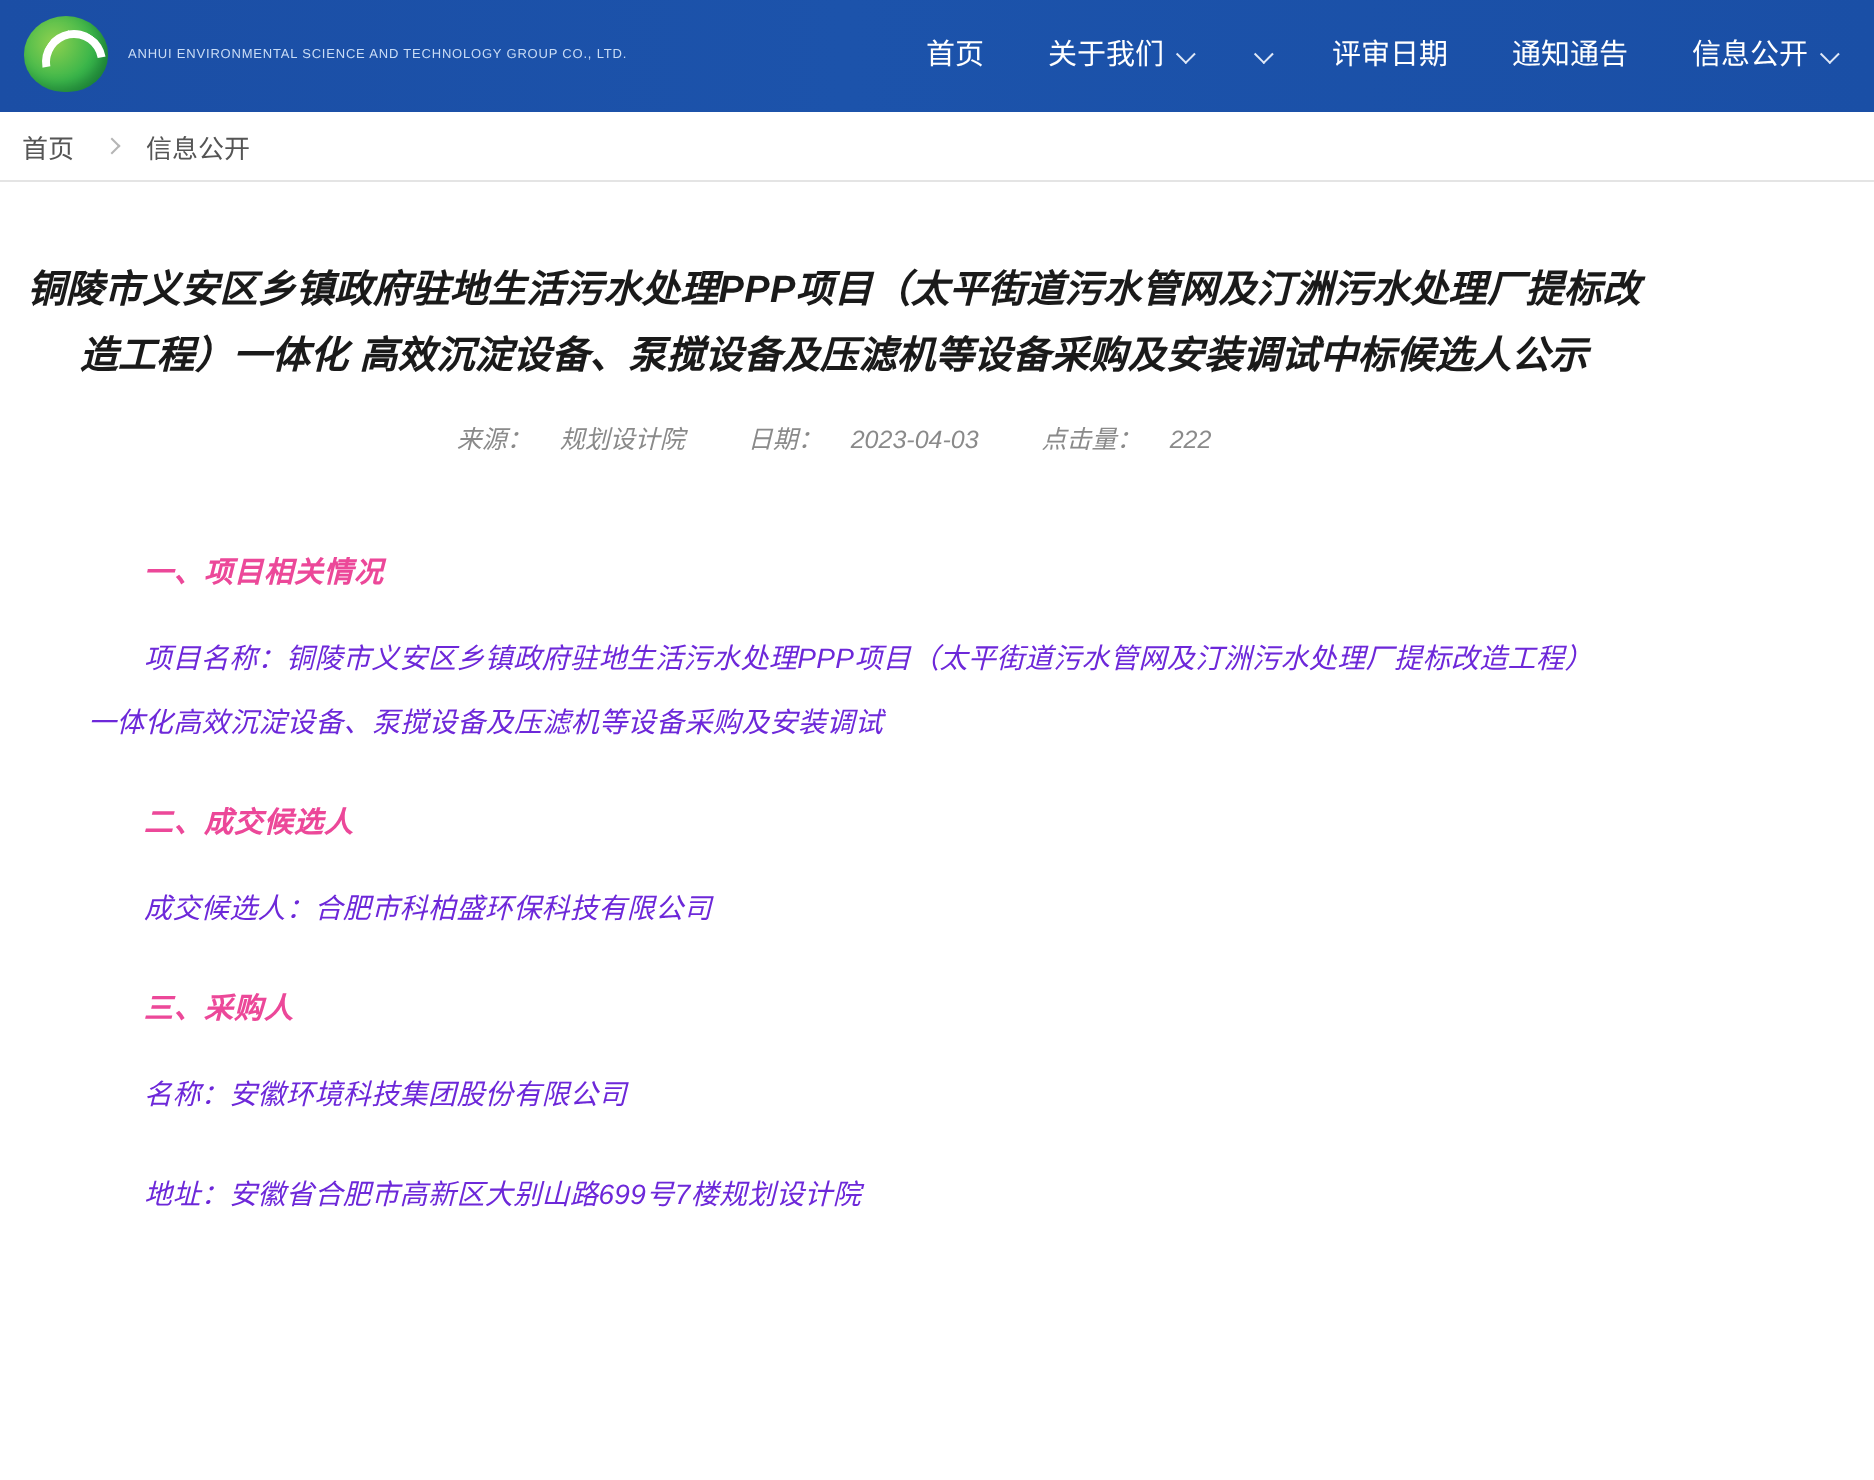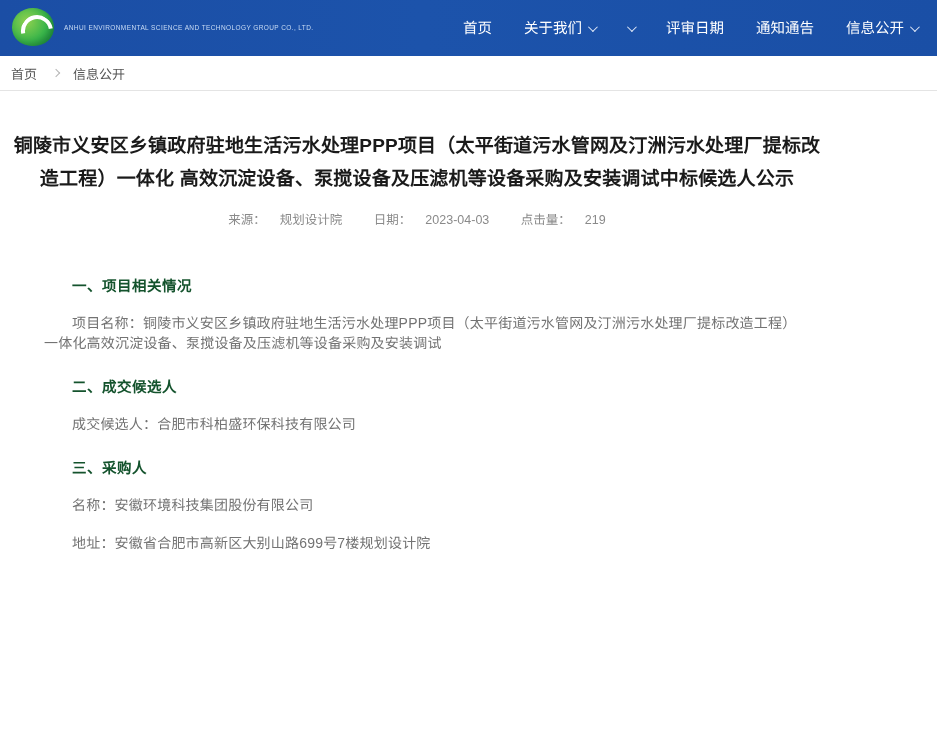--- a/index.html
+++ b/index.html
@@ -117,20 +117,21 @@
     border-top: 1.3px solid #b5b5b5;
     transform: rotate(45deg);
     margin: 0 11px;
   }
   .crumb-current { color: #555; padding: 0 3px; }
 
   
   .article {
     width: 834px;
     padding: 28px 0 0 0;
+    font-style: italic;
   }
   .title {
     text-align: center;
     color: #1a1a1a;
     font-size: 19px;
     font-weight: bold;
     line-height: 33px;
     padding: 10px 10px 0 10px;
     letter-spacing: .2px;
   }
@@ -144,29 +145,29 @@
   .meta span { margin: 12px 7px; }
 
   .body {
     padding: 16px 44px 0 44px;
     color: #222222;
     font-size: 14px;
   }
   .sec-head {
     font-weight: bold;
     font-size: 14.5px;
-    color: #14532d;
+    color: #ec4899;
     margin: 22px 0 18px 28px;
     letter-spacing: .5px;
   }
   .para {
     margin: 0 0 18px 0;
-    line-height: 20px;
+    line-height: 32px;
     text-indent: 28px;
-    color: #737373;
+    color: #6d28d9;
     font-size: 14px;
     letter-spacing: .2px;
   }
 </style>
 </head>
 <body>
 
 <div class="header">
   <div class="logo-area">
     <div class="logo-mark">
@@ -209,21 +210,21 @@
 
 <div class="article">
   <div class="title">
     <span>铜陵市义安区乡镇政府驻地生活污水处理PPP项目（太平街道污水管网及汀洲污水处理厂提标改造工程）一体化</span>
     <span>高效沉淀设备、泵搅设备及压滤机等设备采购及安装调试中标候选人公示</span>
   </div>
 
   <div class="meta">
     <span><span>来源：</span><span>规划设计院</span></span>
     <span><span>日期：</span><span>2023-04-03</span></span>
-    <span><span>点击量：</span><span>219</span></span>
+    <span><span>点击量：</span><span>222</span></span>
   </div>
 
   <div class="body">
 
     <div class="sec-head">一、项目相关情况</div>
     <p class="para">项目名称：铜陵市义安区乡镇政府驻地生活污水处理PPP项目（太平街道污水管网及汀洲污水处理厂提标改造工程）一体化高效沉淀设备、泵搅设备及压滤机等设备采购及安装调试</p>
 
     <div class="sec-head">二、成交候选人</div>
     <p class="para">成交候选人：合肥市科柏盛环保科技有限公司</p>
 

